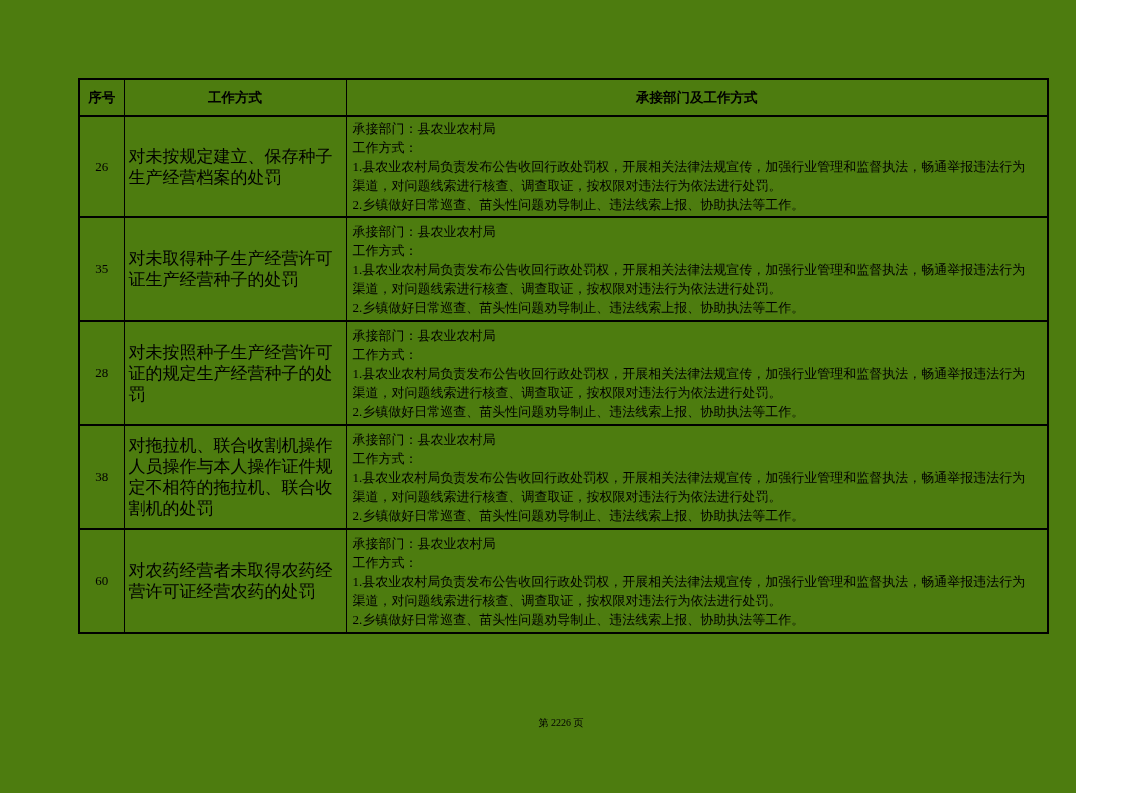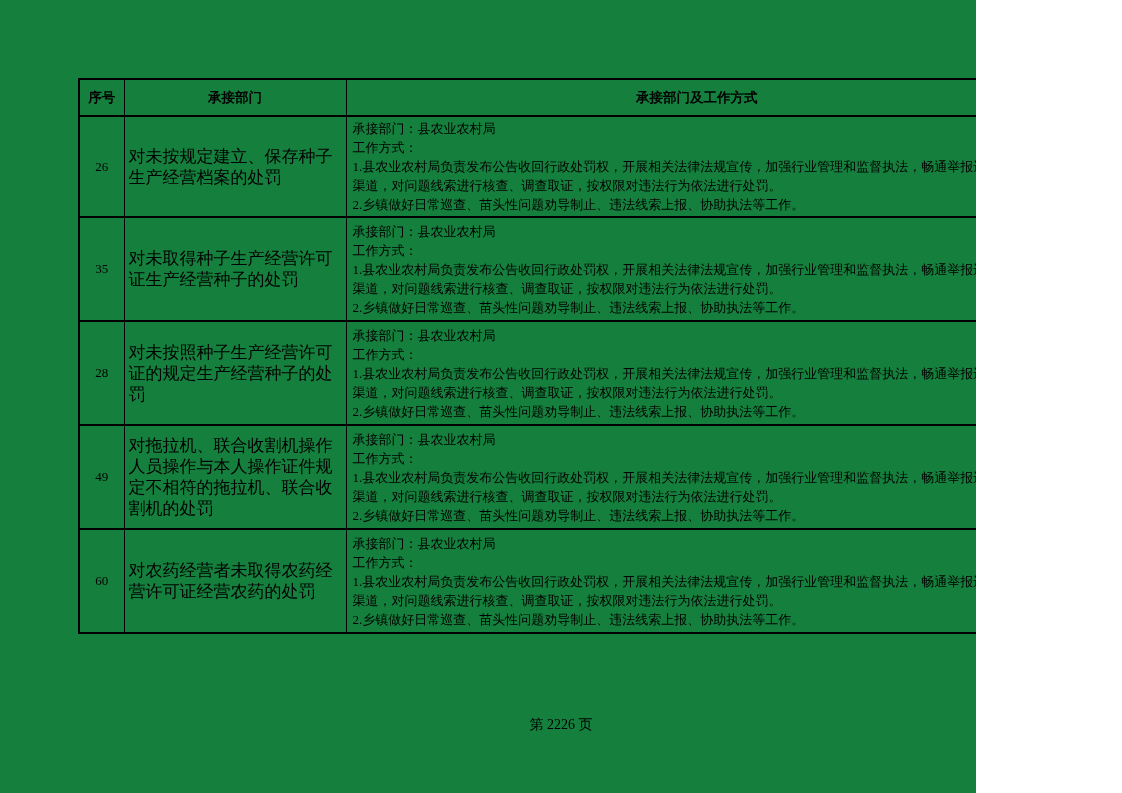--- a/index.html
+++ b/index.html
@@ -4,23 +4,23 @@
 <style>
   html, body {
     margin: 0;
     padding: 0;
     background: #ffffff;
     font-family: "Liberation Serif", "DejaVu Serif", serif;
     color: #000000;
   }
   .page {
     position: relative;
-    width: 976px;
+    width: 1076px;
     height: 793px;
-    background: #15803d;
+    background: #4d7c0f;
     overflow: hidden;
   }
   table.items {
     position: absolute;
     left: 78px;
     top: 78px;
     width: 969px;
     border-collapse: collapse;
     table-layout: fixed;
     border: 2px solid #000;
@@ -65,38 +65,38 @@
     text-align: left;
     margin-left: 16px;
   }
   td.c-detail .detail-line { white-space: normal; }
   .footer {
     position: absolute;
     left: 0;
     top: 716px;
     width: 1122px;
     text-align: center;
-    font-size: 14px;
+    font-size: 10px;
   }
 </style>
 </head>
 <body>
 
 <div class="page">
 
   <table class="items">
     <colgroup>
       <col style="width:45px">
       <col style="width:222px">
       <col style="width:702px">
     </colgroup>
     <thead>
       <tr>
         <th>序号</th>
-        <th>承接部门</th>
+        <th>工作方式</th>
         <th>承接部门及工作方式</th>
       </tr>
     </thead>
     <tbody id="rows-body">
   <tr>
     <td class="c-no">26</td>
     <td class="c-name">对未按规定建立、保存种子生产经营档案的处罚</td>
     <td class="c-detail">
       <div class="detail-line">承接部门：县农业农村局</div>
       <div class="detail-line">工作方式：</div>
@@ -121,21 +121,21 @@
     <td class="c-name">对未按照种子生产经营许可证的规定生产经营种子的处罚</td>
     <td class="c-detail">
       <div class="detail-line">承接部门：县农业农村局</div>
       <div class="detail-line">工作方式：</div>
       <div class="detail-line">1.县农业农村局负责发布公告收回行政处罚权，开展相关法律法规宣传，加强行业管理和监督执法，畅通举报违法行为渠道，对问题线索进行核查、调查取证，按权限对违法行为依法进行处罚。</div>
       <div class="detail-line">2.乡镇做好日常巡查、苗头性问题劝导制止、违法线索上报、协助执法等工作。</div>
     </td>
   </tr>
 
   <tr>
-    <td class="c-no">49</td>
+    <td class="c-no">38</td>
     <td class="c-name">对拖拉机、联合收割机操作人员操作与本人操作证件规定不相符的拖拉机、联合收割机的处罚</td>
     <td class="c-detail">
       <div class="detail-line">承接部门：县农业农村局</div>
       <div class="detail-line">工作方式：</div>
       <div class="detail-line">1.县农业农村局负责发布公告收回行政处罚权，开展相关法律法规宣传，加强行业管理和监督执法，畅通举报违法行为渠道，对问题线索进行核查、调查取证，按权限对违法行为依法进行处罚。</div>
       <div class="detail-line">2.乡镇做好日常巡查、苗头性问题劝导制止、违法线索上报、协助执法等工作。</div>
     </td>
   </tr>
 
   <tr>

